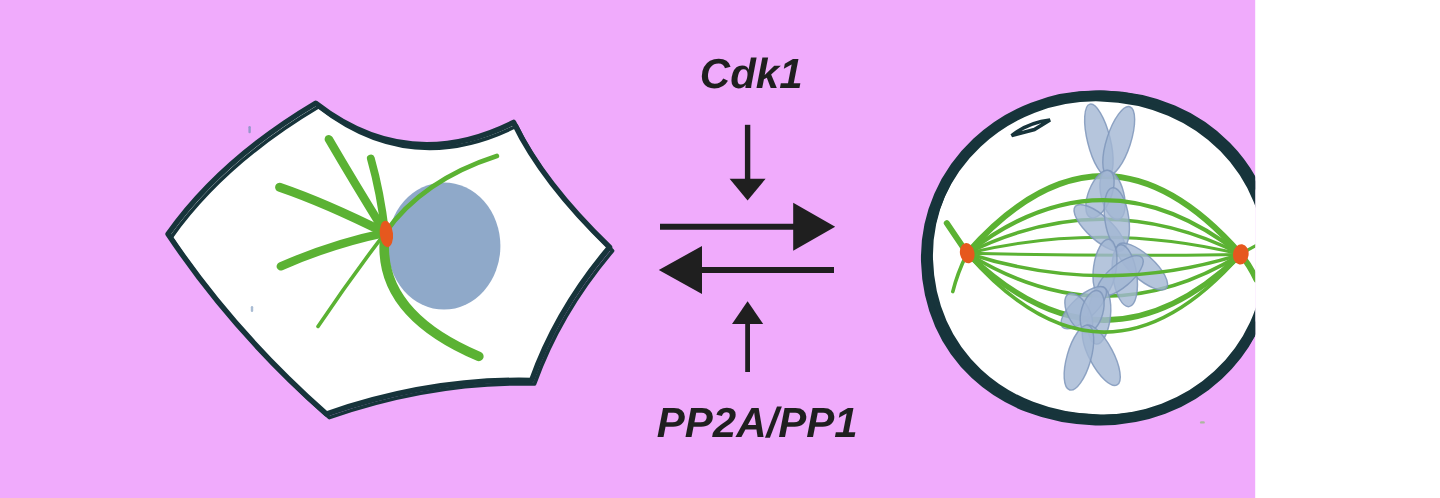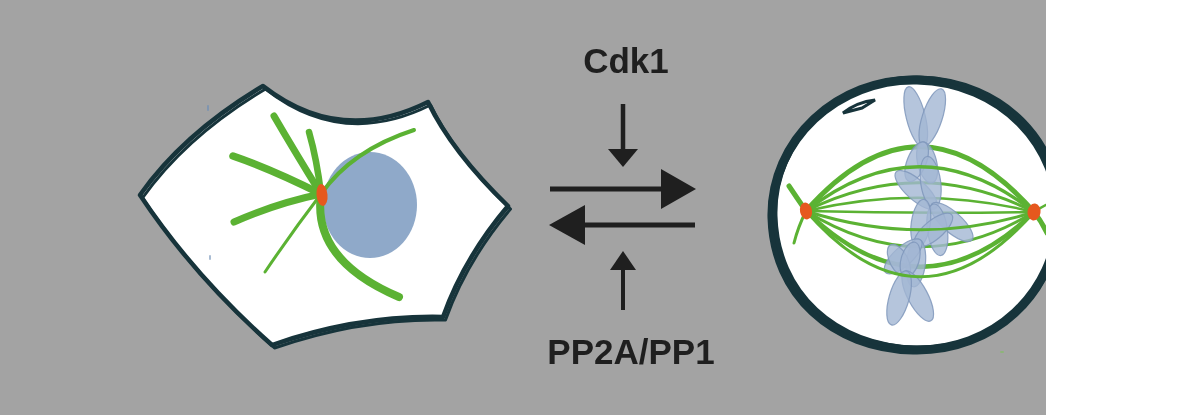--- a/index.html
+++ b/index.html
@@ -1,22 +1,23 @@
 <!DOCTYPE html>
 <html><head>
 <meta charset="utf-8">
 <style>
   html, body { margin: 0; padding: 0; background: #ffffff; }
   .canvas {
     position: relative;
     width: 1046px;
     height: 415px;
-    background: #a3a3a3;
+    background: #f0abfc;
     overflow: hidden;
     font-family: "Liberation Sans", sans-serif;
+    font-style: italic;
   }
   svg { display: block; }
   .reaction-label {
     font-family: "Liberation Sans", sans-serif;
     font-weight: 700;
     font-size: 35px;
     letter-spacing: 0px;
   }
   .membrane { fill: #ffffff; stroke: #17343B; }
   .membrane-accent { fill: none; stroke: #17343B; }

